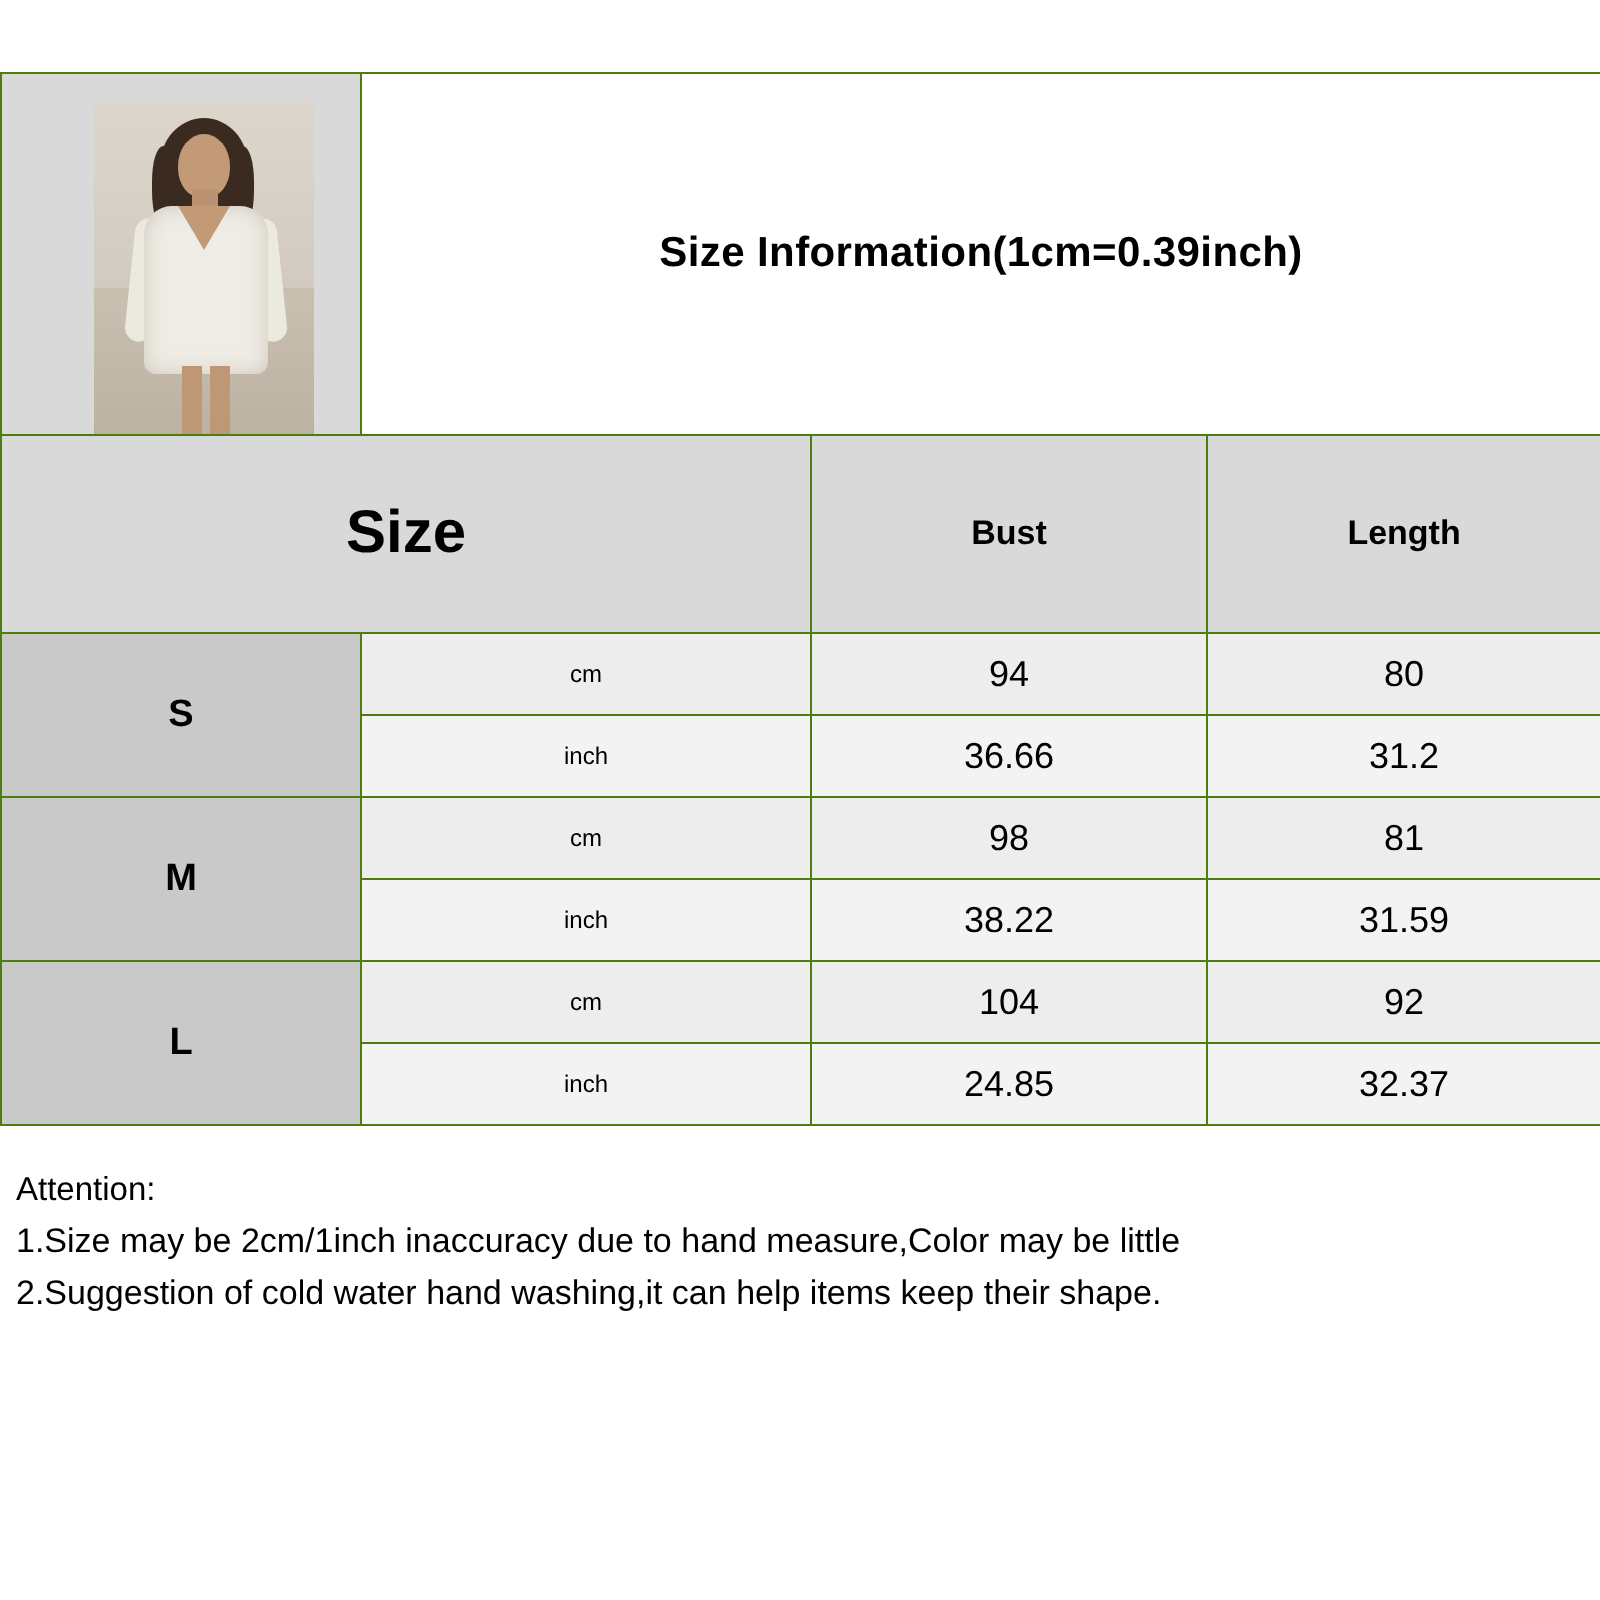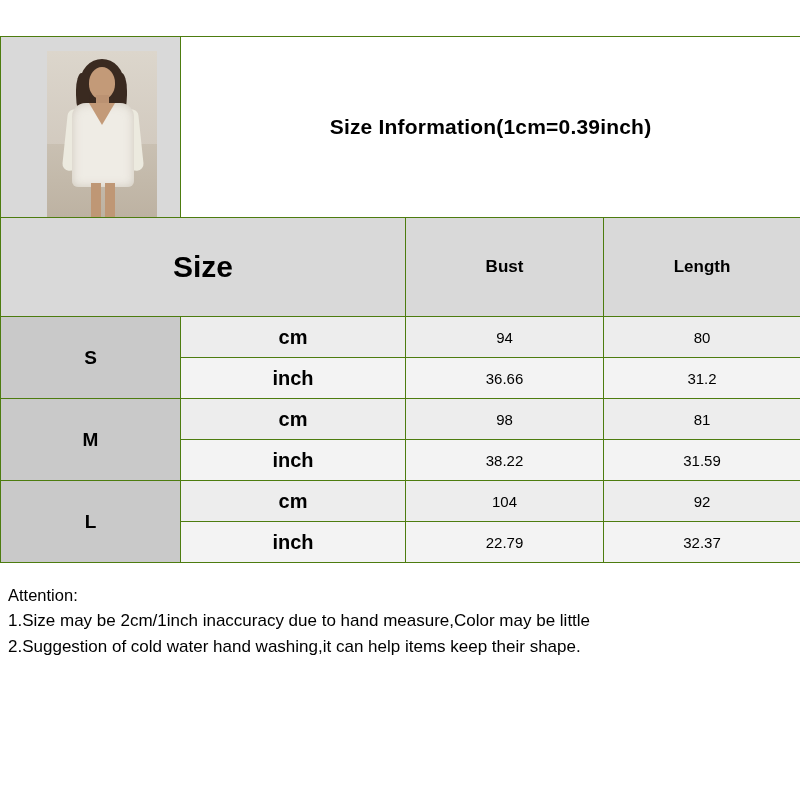--- a/index.html
+++ b/index.html
@@ -170,27 +170,27 @@
   }
 
   
   .size-label {
     background: #c9c9c9;
     font-size: 19px;
     font-weight: bold;
   }
   .unit-cell {
     background: #ededed;
-    font-size: 20px;
-    font-weight: bold;
+    font-size: 12px;
+    font-weight: normal;
     height: 40px;
   }
   .val-cell {
     background: #ededed;
-    font-size: 15px;
+    font-size: 18px;
   }
   .row-alt .unit-cell,
   .row-alt .val-cell {
     background: #f3f3f3;
   }
 
   
   .attention {
     position: absolute;
     left: 0;
@@ -283,21 +283,21 @@
 
         <tr class="row-cm">
           <td class="size-label" rowspan="2">L</td>
           <td class="unit-cell">cm</td>
           <td class="val-cell">104</td>
           <td class="val-cell">92</td>
         </tr>
 
         <tr class="row-alt">
           <td class="unit-cell">inch</td>
-          <td class="val-cell">22.79</td>
+          <td class="val-cell">24.85</td>
           <td class="val-cell">32.37</td>
         </tr>
       </tbody>
     </table>
   </div>
 
   <div class="attention">
     <div class="line">Attention:</div>
     <div class="wrapline">1.Size may be 2cm/1inch inaccuracy due to hand measure,Color may be little</div>
     <div class="wrapline">2.Suggestion of cold water hand washing,it can help items keep their shape.</div>

